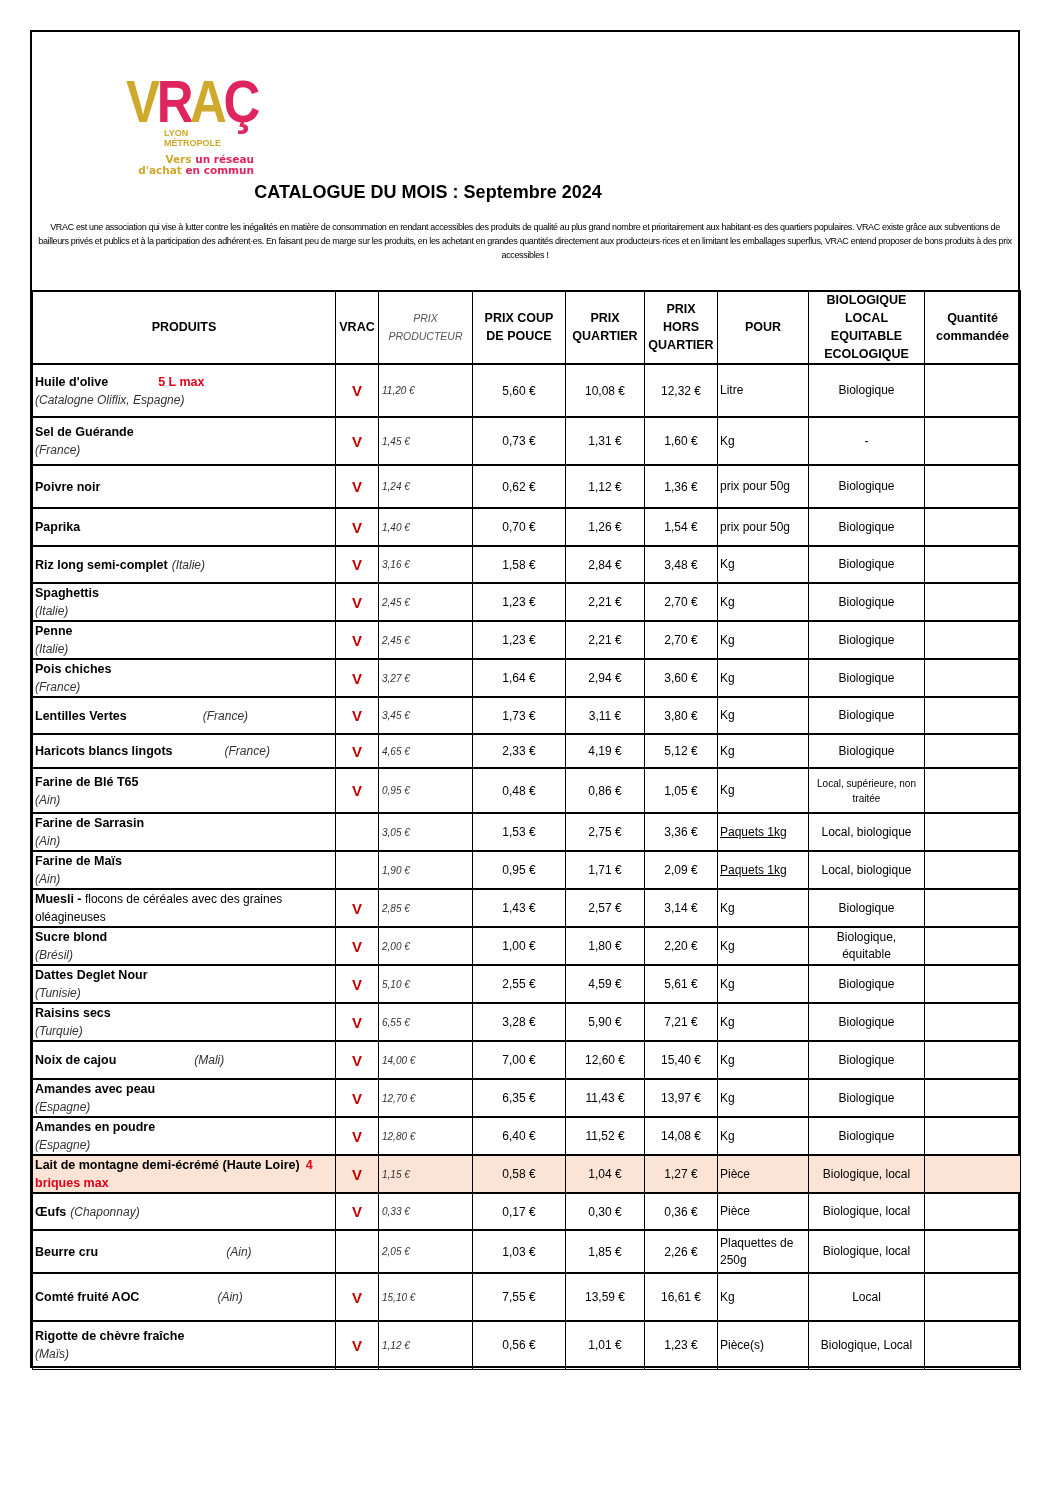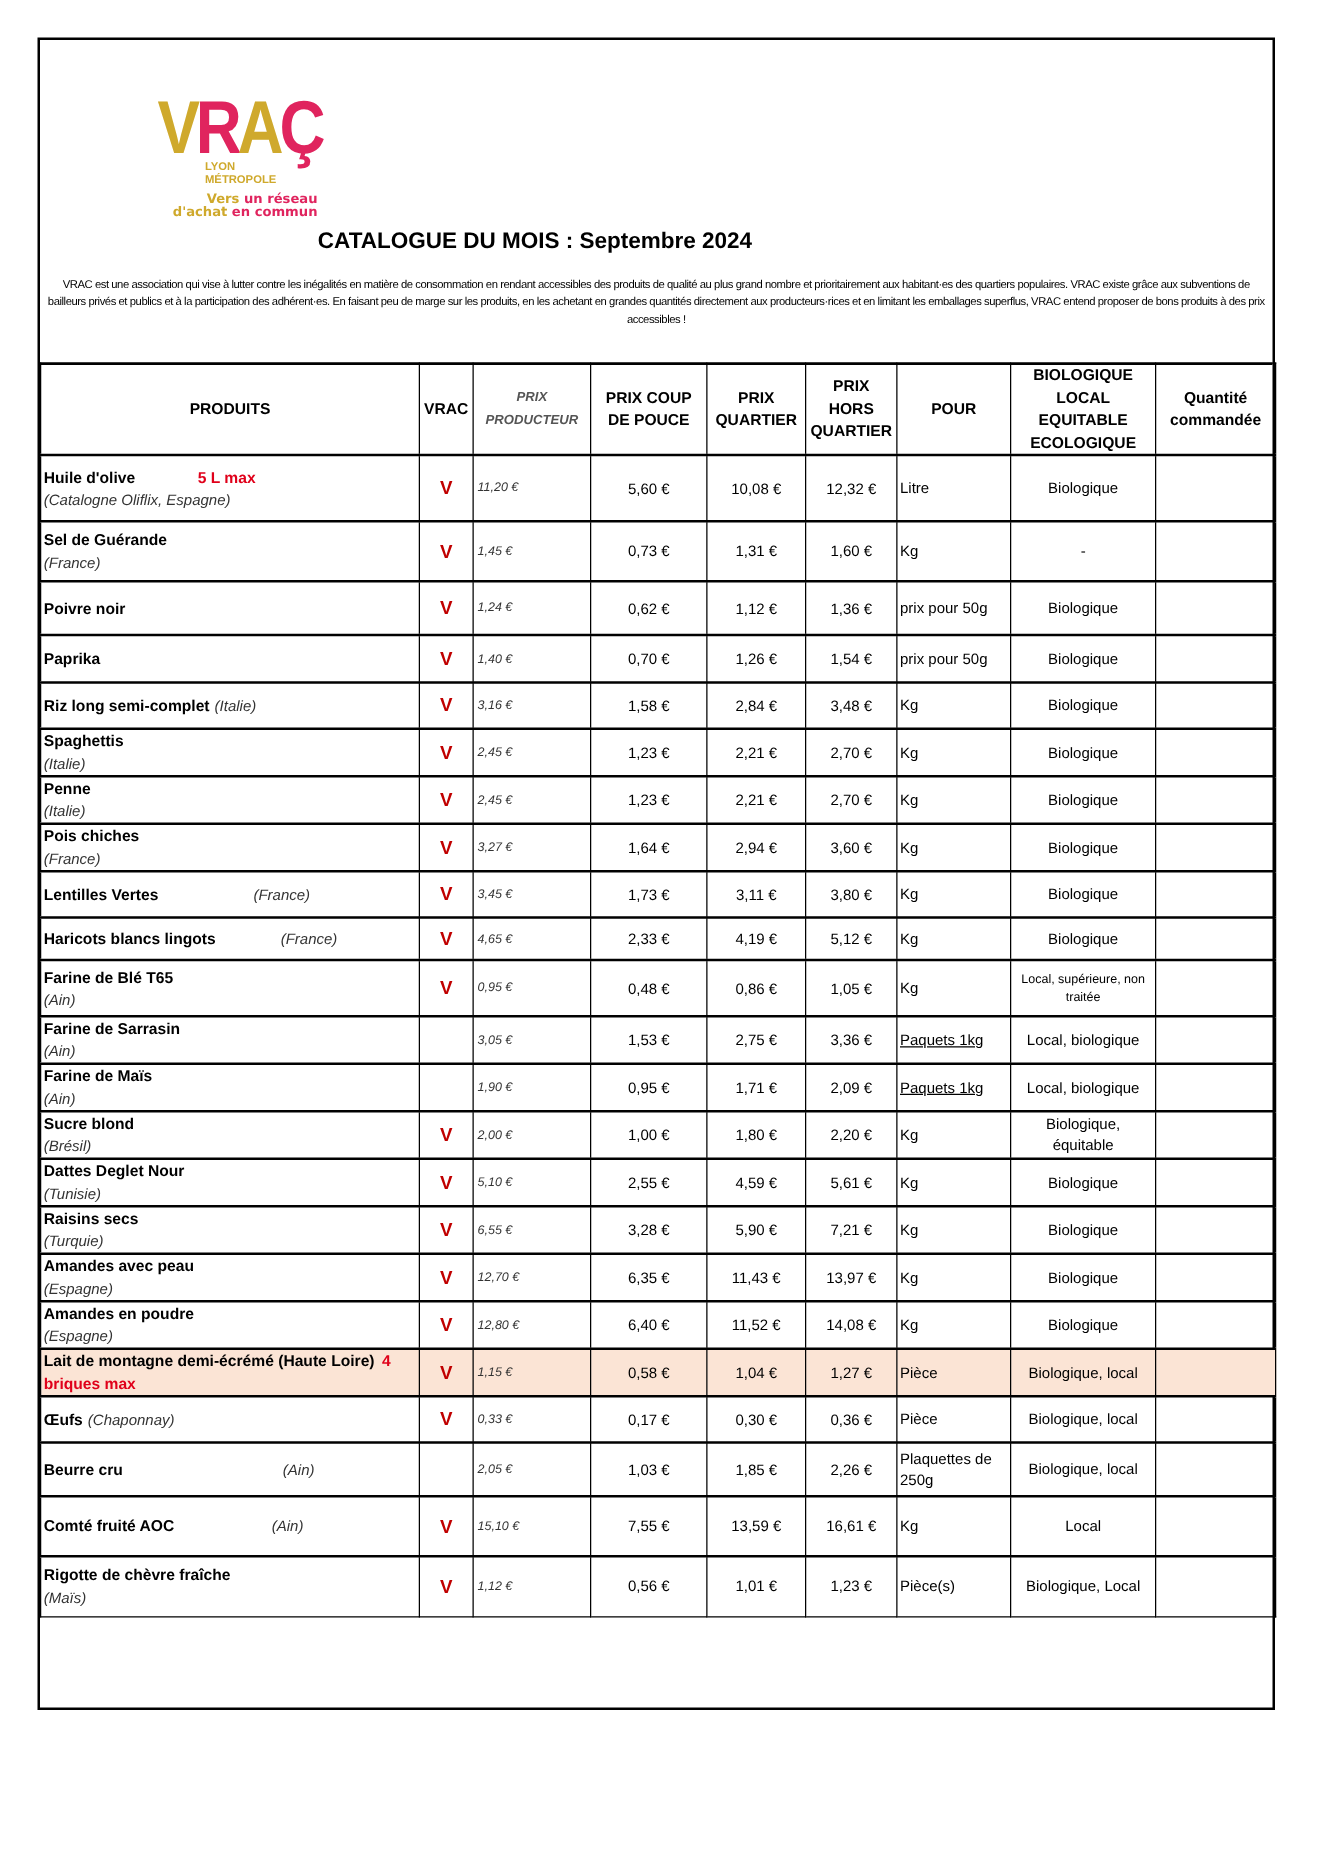--- a/index.html
+++ b/index.html
@@ -15,21 +15,21 @@
   .logo .tag .y { color: #cfa92c; }
   .logo .tag .p { color: #e0245e; }
   .contact { position: absolute; left: 305px; top: 18px; width: 380px; height: 84px; border: 2px solid #000; box-sizing: border-box; padding: 1px 4px; font-size: 13.5px; line-height: 20.5px; }
   .contact .b { font-weight: bold; }
   .title { position: absolute; left: 0; top: 150px; width: 798px; text-align: center; font-size: 18px; font-weight: bold; padding-left: 0; }
   .title span { position: relative; left: -3px; }
   .intro { position: absolute; left: 4px; top: 188px; width: 978px; text-align: center; font-size: 9px; line-height: 14px; letter-spacing: -0.35px; }
   table { position: absolute; left: 0; top: 258px; border-collapse: collapse; table-layout: fixed; width: 988px; }
   th, td { border: 1px solid #000; padding: 0 3px; font-size: 12.5px; vertical-align: middle; }
   th { font-weight: bold; text-align: center; line-height: 18px; height: 71px; font-size: 12.5px; }
-  th.italic { font-weight: bold; font-style: italic; color: #555; font-size: 10.5px; }
+  th.italic { font-weight: normal; font-style: italic; color: #555; font-size: 10.5px; }
   tr.row { border-top: 2px solid #000; }
   td.prod { text-align: left; line-height: 18px; padding-left: 2px; }
   td.prod .name { font-weight: bold; font-size: 12.5px; }
   td.prod .origin { font-style: italic; color: #333; font-size: 12px; }
   td.prod .limit { color: #e0001a; font-weight: bold; }
   td.prod .desc { font-size: 12px; }
   td.vrac { text-align: center; color: #c00000; font-weight: bold; font-size: 15px; }
   td.prodprice { font-style: italic; font-size: 10px; color: #333; }
   td.num { text-align: center; font-size: 12px; }
   td.pour { text-align: left; font-size: 12px; line-height: 17px; padding-left: 2px; }
@@ -222,20 +222,31 @@
           <td class="prod"><span class="name">Farine de Maïs</span><br><span class="origin">(Ain)</span></td>
           <td class="vrac"></td>
           <td class="prodprice">1,90 €</td>
           <td class="num">0,95 €</td>
           <td class="num">1,71 €</td>
           <td class="num">2,09 €</td>
           <td class="pour u">Paquets 1kg</td>
           <td class="bio">Local, biologique</td>
           <td class="qty"></td>
         </tr>
+        <tr class="row" style="height: 37px;">
+          <td class="prod"><span class="name">Muesli -</span><span class="desc"> flocons de céréales avec des graines oléagineuses</span></td>
+          <td class="vrac">V</td>
+          <td class="prodprice">2,85 €</td>
+          <td class="num">1,43 €</td>
+          <td class="num">2,57 €</td>
+          <td class="num">3,14 €</td>
+          <td class="pour">Kg</td>
+          <td class="bio">Biologique</td>
+          <td class="qty"></td>
+        </tr>
         <tr class="row" style="height: 38px;">
           <td class="prod"><span class="name">Sucre blond</span><br><span class="origin">(Brésil)</span></td>
           <td class="vrac">V</td>
           <td class="prodprice">2,00 €</td>
           <td class="num">1,00 €</td>
           <td class="num">1,80 €</td>
           <td class="num">2,20 €</td>
           <td class="pour">Kg</td>
           <td class="bio">Biologique, équitable</td>
           <td class="qty"></td>
@@ -251,20 +262,31 @@
           <td class="bio">Biologique</td>
           <td class="qty"></td>
         </tr>
         <tr class="row" style="height: 37px;">
           <td class="prod"><span class="name">Raisins secs</span><br><span class="origin">(Turquie)</span></td>
           <td class="vrac">V</td>
           <td class="prodprice">6,55 €</td>
           <td class="num">3,28 €</td>
           <td class="num">5,90 €</td>
           <td class="num">7,21 €</td>
+          <td class="pour">Kg</td>
+          <td class="bio">Biologique</td>
+          <td class="qty"></td>
+        </tr>
+        <tr class="row" style="height: 38px;">
+          <td class="prod"><span class="name">Noix de cajou</span><span class="origin" style="margin-left: 78px;">(Mali)</span></td>
+          <td class="vrac">V</td>
+          <td class="prodprice">14,00 €</td>
+          <td class="num">7,00 €</td>
+          <td class="num">12,60 €</td>
+          <td class="num">15,40 €</td>
           <td class="pour">Kg</td>
           <td class="bio">Biologique</td>
           <td class="qty"></td>
         </tr>
         <tr class="row" style="height: 37px;">
           <td class="prod"><span class="name">Amandes avec peau</span><br><span class="origin">(Espagne)</span></td>
           <td class="vrac">V</td>
           <td class="prodprice">12,70 €</td>
           <td class="num">6,35 €</td>
           <td class="num">11,43 €</td>

